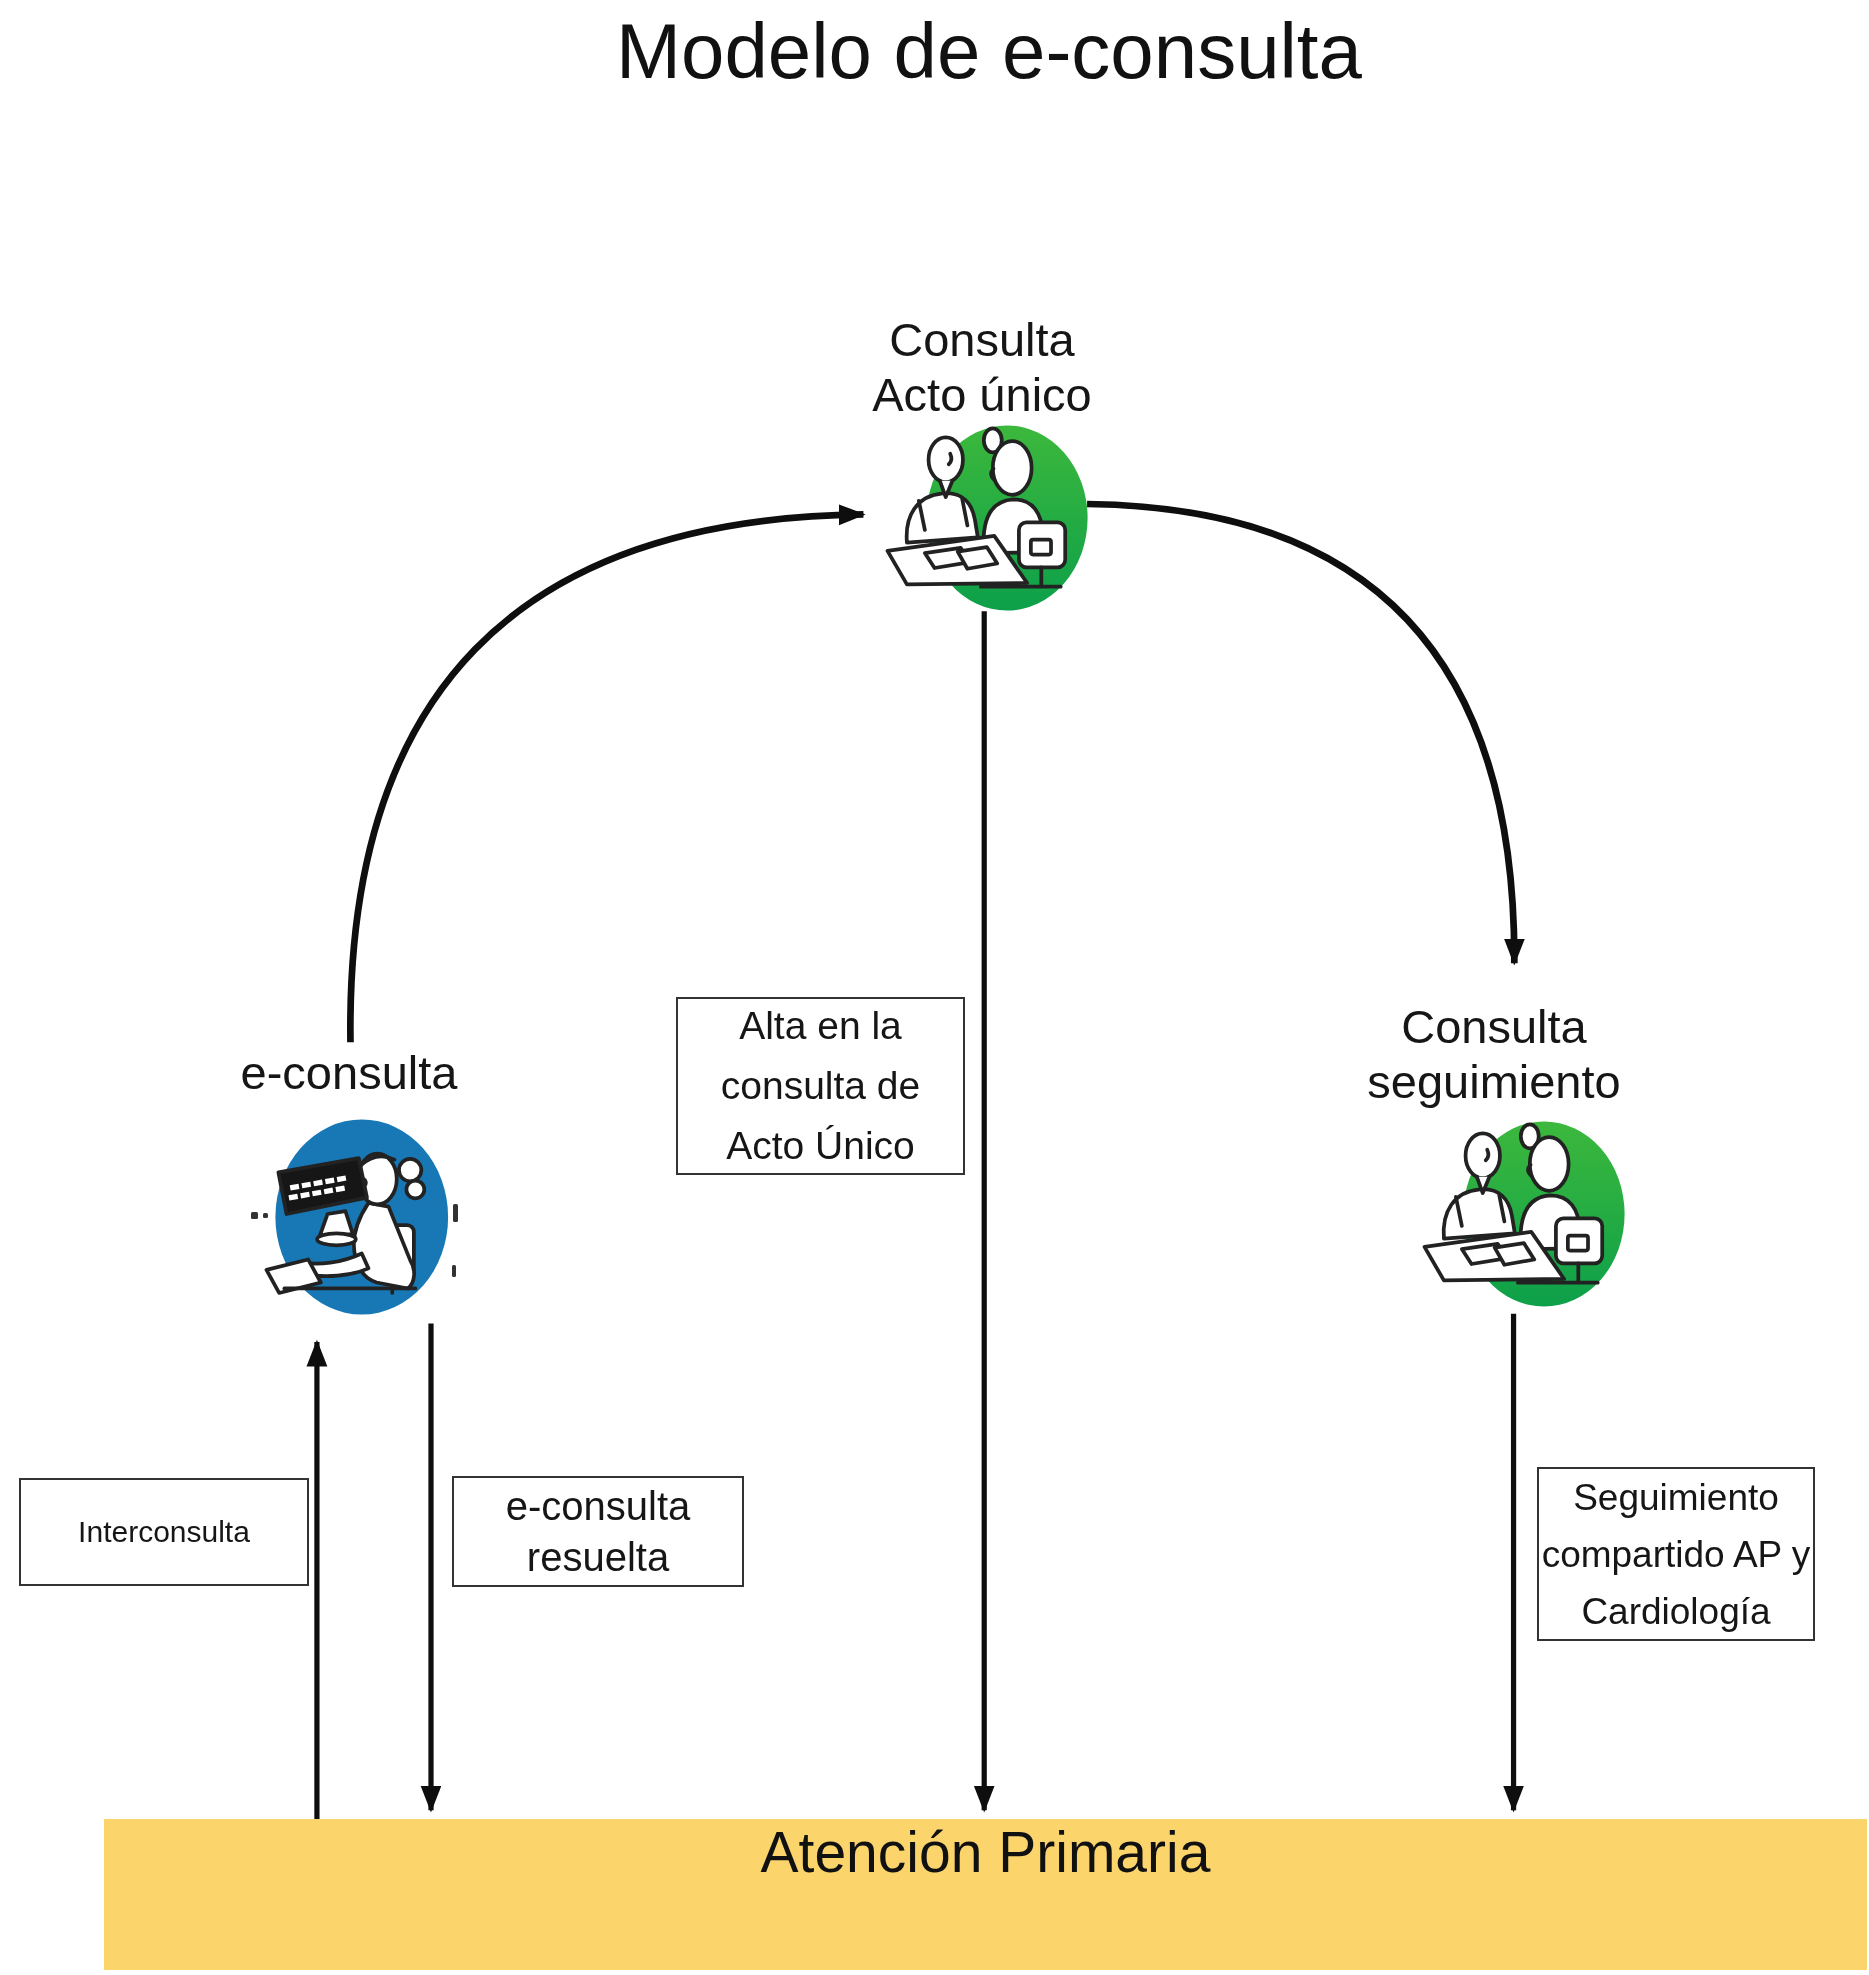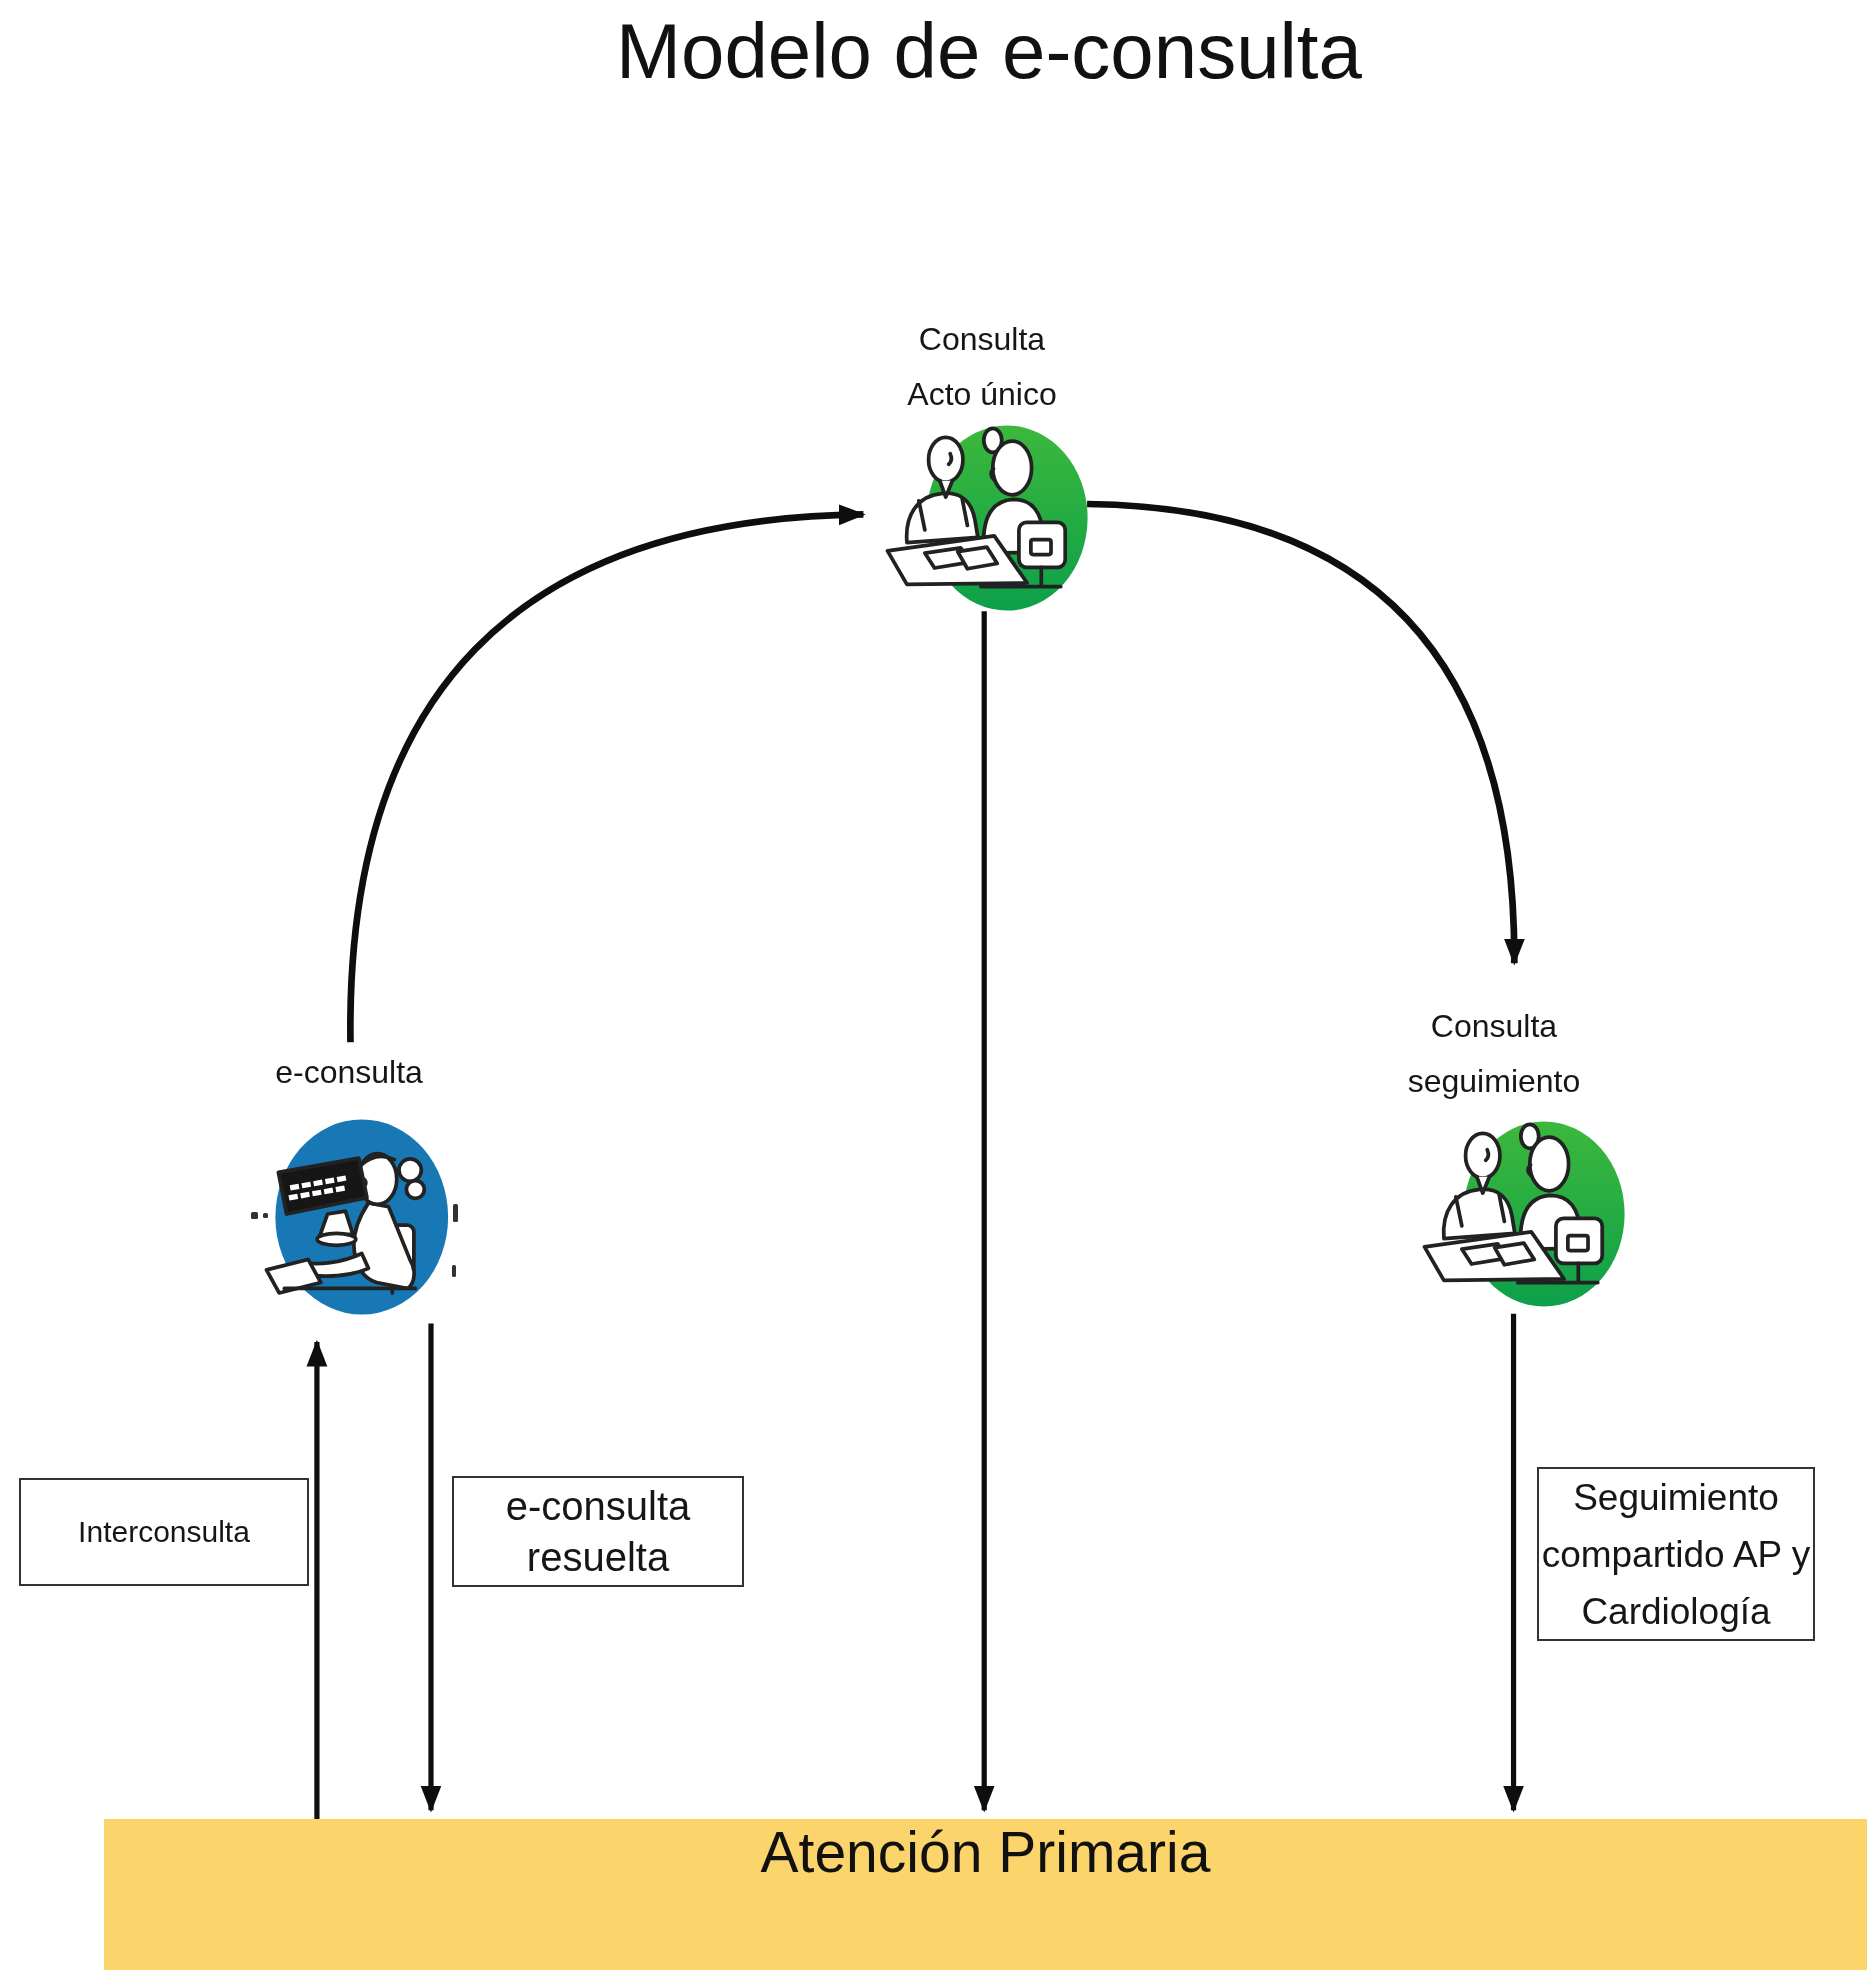--- a/index.html
+++ b/index.html
@@ -1,21 +1,21 @@
 <!DOCTYPE html>
 <html style="font-size:12px"><head>
 <meta charset="utf-8">
 <style>
   html,body{margin:0;padding:0;background:#fff;}
   .canvas{position:relative;width:1870px;height:1975px;background:#fff;overflow:hidden;
           font-family:"Liberation Sans",sans-serif;color:#161616;}
   .abs{position:absolute;}
   .title{top:10px;left:989px;transform:translateX(-50%);font-size:78px;line-height:82px;
          white-space:nowrap;letter-spacing:0px;color:#111;}
-  .node-label{text-align:center;transform:translateX(-50%);font-size:32px;line-height:55px;white-space:nowrap;color:#161616;}
+  .node-label{text-align:center;transform:translateX(-50%);font-size:47px;line-height:55px;white-space:nowrap;color:#161616;}
   .node-label span{display:block;}
   .box{border:2.2px solid #333;background:#fff;display:flex;flex-direction:column;
        align-items:center;justify-content:center;text-align:center;color:#161616;}
   .box span{display:block;white-space:nowrap;}
   #box-interconsulta{left:19px;top:1478px;width:286px;height:104px;font-size:30px;}
   #box-resuelta{left:452px;top:1476px;width:288px;height:107px;font-size:40px;line-height:51px;}
   #box-alta{left:676px;top:997px;width:285px;height:174px;font-size:39px;line-height:60px;}
   #box-seguimiento{left:1537px;top:1467px;width:274px;height:170px;font-size:37px;line-height:57px;}
   .bar{left:104px;top:1819px;width:1763px;height:151px;background:#FBD46B;
        display:flex;justify-content:center;}
@@ -129,20 +129,25 @@
     <use href="#consult-art"></use>
   </svg>
 
   <div class="abs box" id="box-interconsulta">
     <span>Interconsulta</span>
   </div>
   <div class="abs box" id="box-resuelta">
     <span>e-consulta</span>
     <span>resuelta</span>
   </div>
+  <div class="abs box" id="box-alta">
+    <span>Alta en la</span>
+    <span>consulta de</span>
+    <span>Acto Único</span>
+  </div>
   <div class="abs box" id="box-seguimiento">
     <span>Seguimiento</span>
     <span>compartido AP y</span>
     <span>Cardiología</span>
   </div>
 
   <div class="abs bar">
     <span>Atención Primaria</span>
   </div>
 

